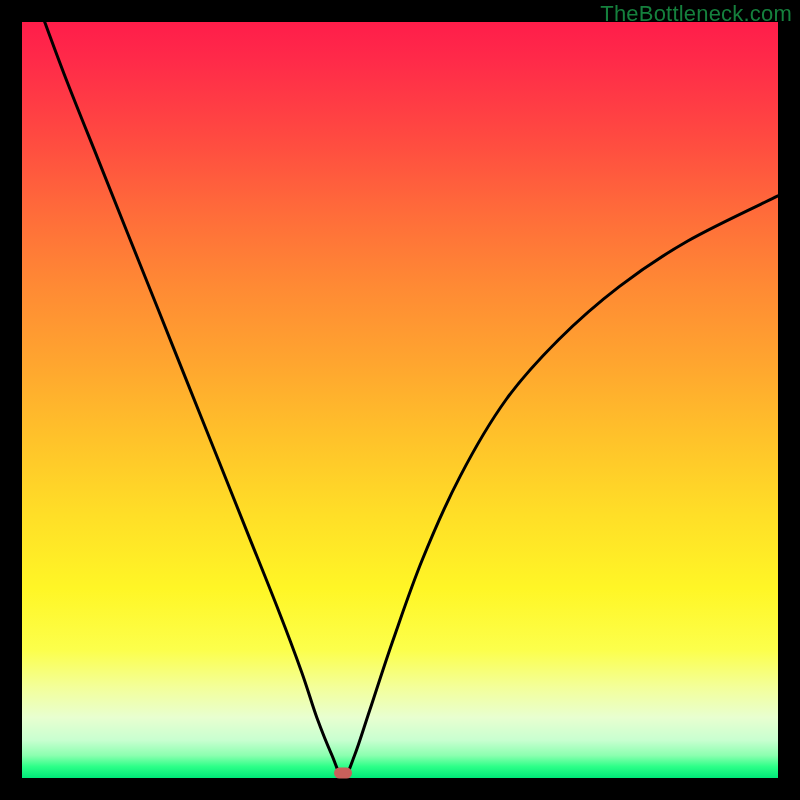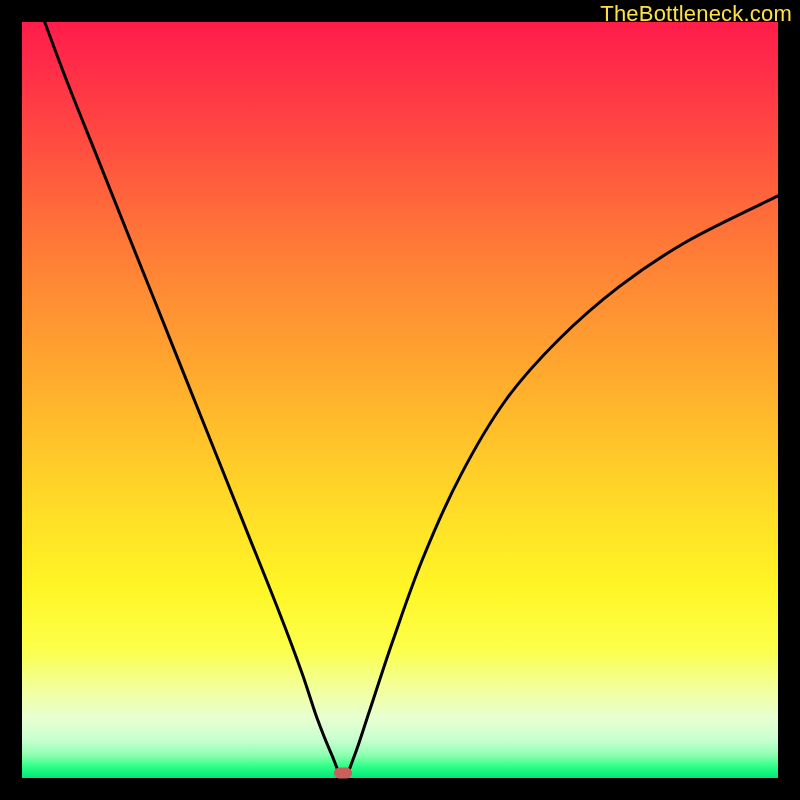--- a/index.html
+++ b/index.html
@@ -57,21 +57,21 @@
     width: 18px;
     height: 11px;
     border-radius: 6px;
     background: #c9605b;
     transform: translate(-50%, -50%);
   }
   .watermark {
     position: absolute;
     top: 1px;
     right: 8px;
-    color: #fde047;
+    color: #15803d;
     font-size: 22px;
     letter-spacing: 0.2px;
     font-weight: 500;
   }
 </style>
 </head>
 <body>
 
 <div class="watermark">TheBottleneck.com</div>
 

